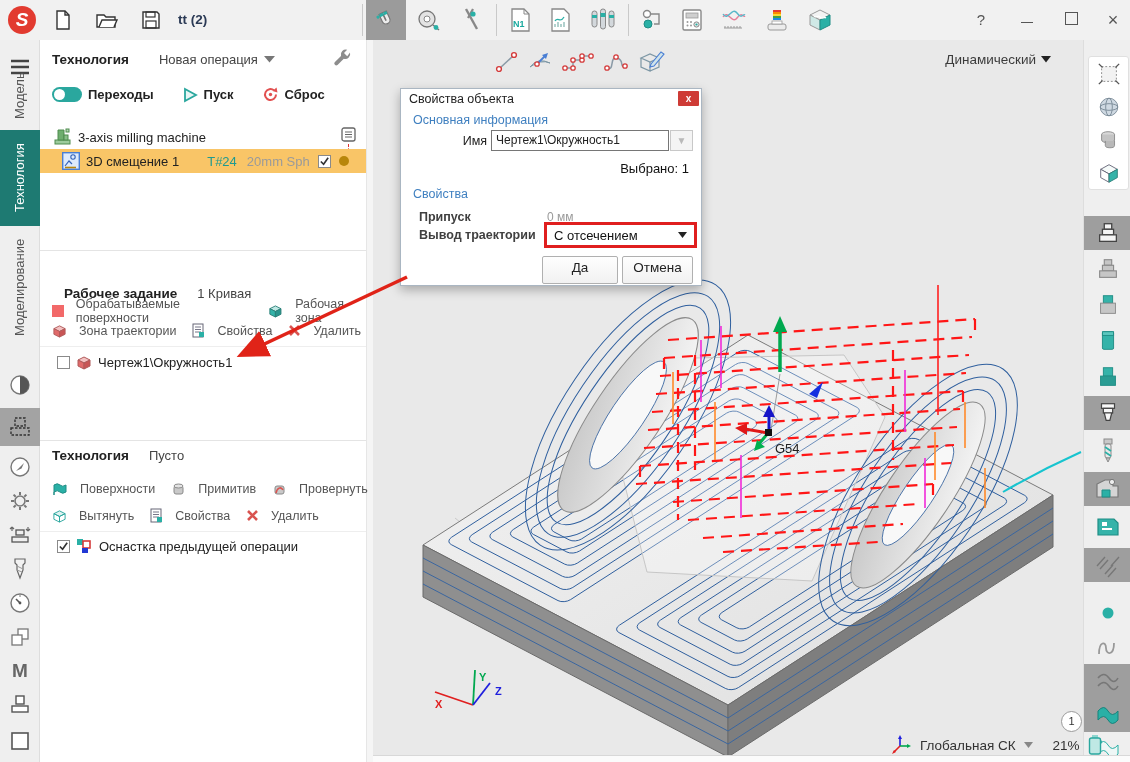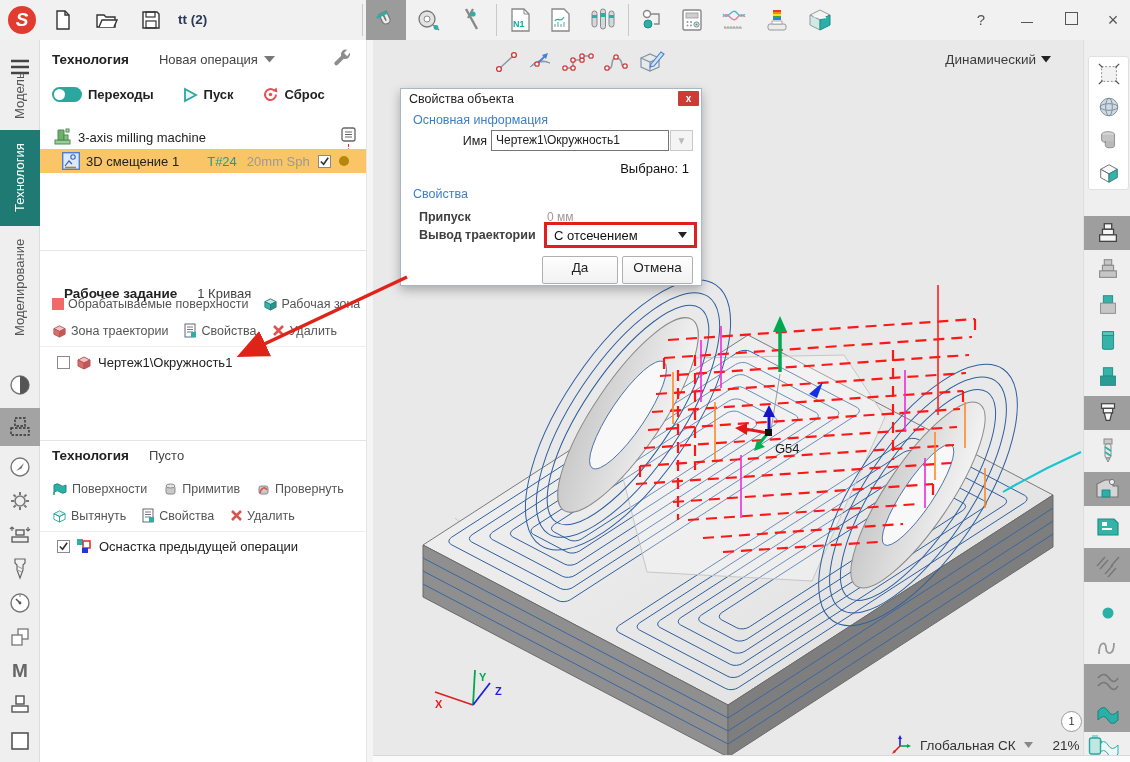--- a/index.html
+++ b/index.html
@@ -23,21 +23,21 @@
   .vtab.active{background:#1e7a72;color:#fff;}
   .railcell{position:absolute;left:0;width:40px;height:34px;display:flex;align-items:center;justify-content:center;}
   .railsel{background:#a3a3a3;}
   
   .panel{position:absolute;left:40px;top:40px;width:333px;height:722px;background:#fff;}
   .panel .scrollstrip{position:absolute;right:0;top:0;width:7px;height:722px;background:#f5f5f5;border-left:1px solid #e6e6e6;box-sizing:border-box;}
   .row{position:absolute;display:flex;align-items:center;gap:6px;}
   .bold{font-weight:bold;}
   .hr{position:absolute;left:0;width:326px;height:0;border-top:1px solid #e4e4e4;}
   .oprow{position:absolute;left:0;top:109px;width:326px;height:24px;background:#f9c567;display:flex;align-items:center;}
-  .chip{font-size:12.5px;color:#555;display:flex;align-items:center;gap:4px;cursor:default;}
+  .chip{font-size:12.5px;color:#555;display:flex;align-items:center;gap:12px;cursor:default;}
   .checkbox{width:13px;height:13px;border:1px solid #8a8a8a;background:#fff;display:inline-flex;align-items:center;justify-content:center;box-sizing:border-box;}
   .toggle{width:30px;height:15px;border-radius:8px;background:#2aa79e;position:relative;}
   .toggle .knob{position:absolute;left:2px;top:2px;width:11px;height:11px;border-radius:50%;background:#fff;}
   .dasheddrop{position:absolute;border-left:1px dashed #e03030;width:0;}
   
   .viewport{position:absolute;left:373px;top:40px;width:710px;height:722px;background:#e9e9e9;overflow:hidden;}
   .viewmode{position:absolute;right:32px;top:12px;color:#3c3c3c;font-size:13.5px;display:flex;align-items:center;gap:5px;}
   .minibar{position:absolute;left:122px;top:8px;display:flex;gap:8px;align-items:center;}
   .statusrow{position:absolute;left:890px;top:733px;width:240px;height:24px;display:flex;align-items:center;gap:8px;font-size:13.5px;color:#333;z-index:20;}
   .bottomstrip{position:absolute;left:373px;top:755px;width:757px;height:7px;background:#fbfbfb;border-top:1px solid #d8d8d8;box-sizing:border-box;z-index:15;}

